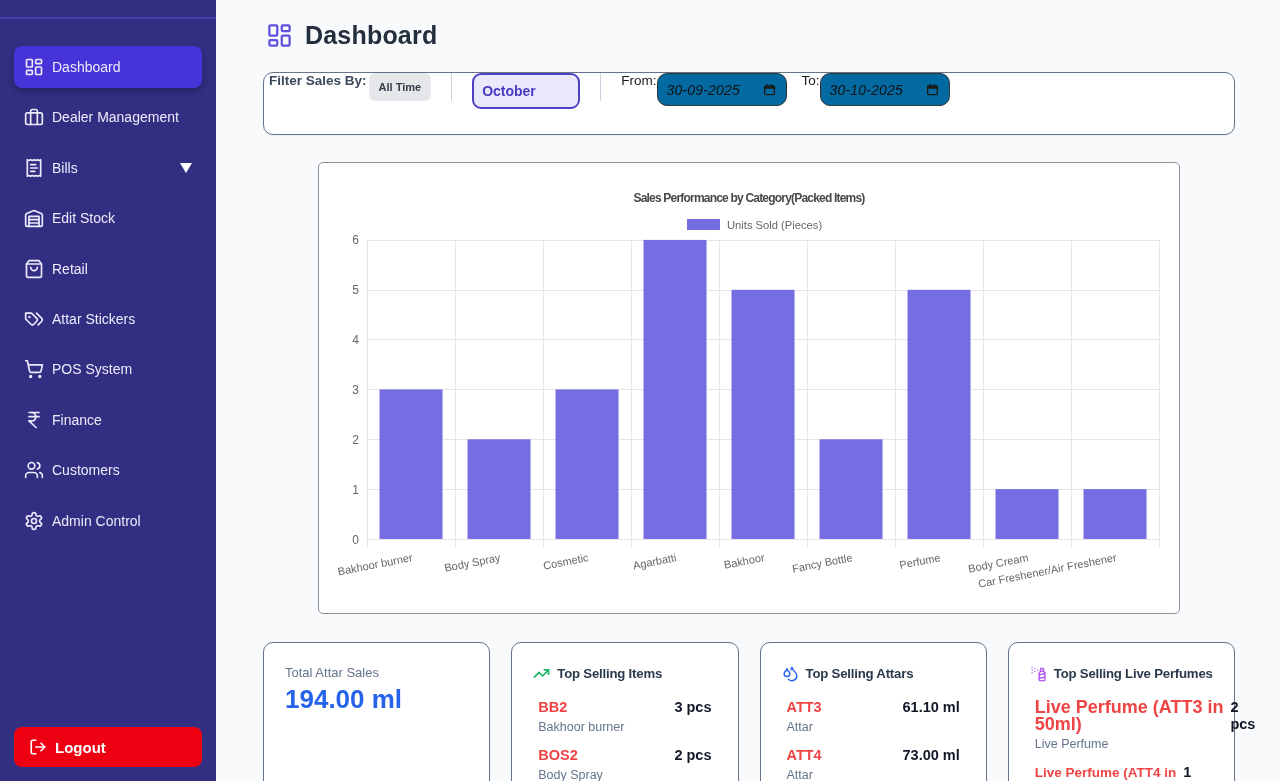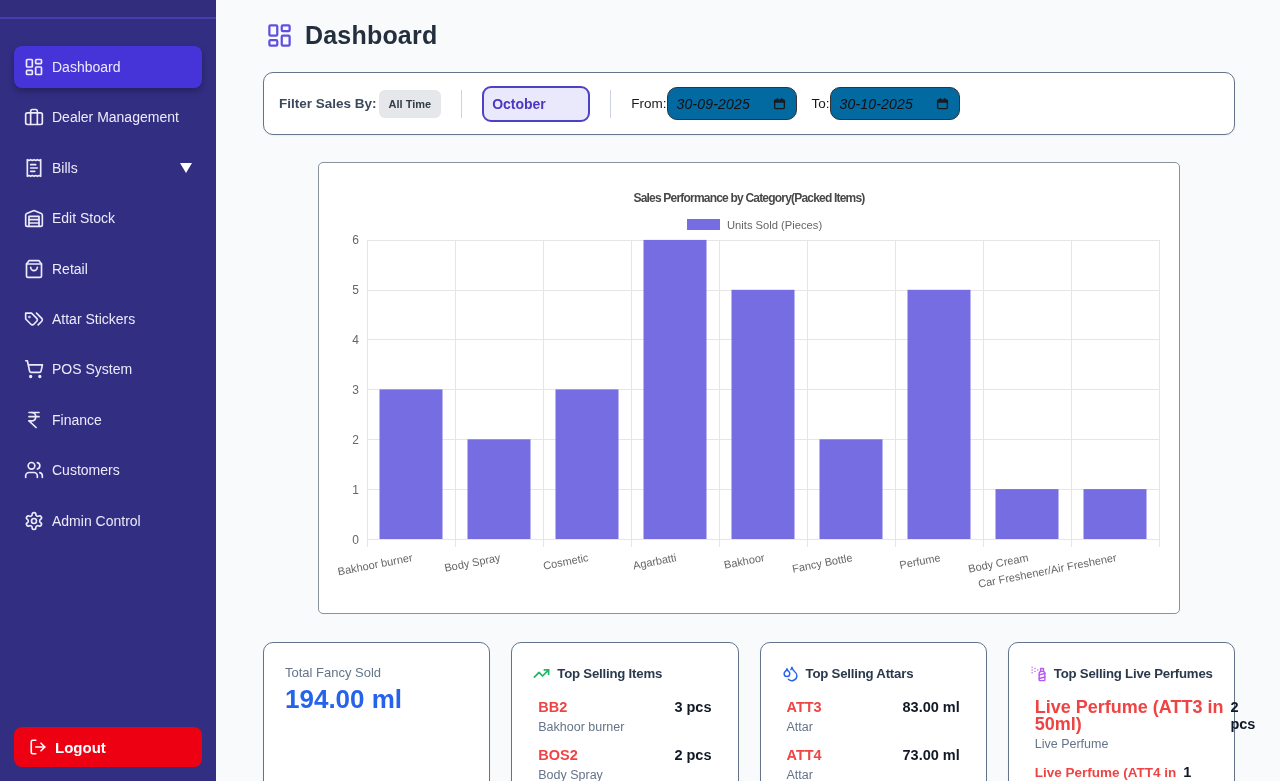--- a/index.html
+++ b/index.html
@@ -13,21 +13,21 @@
 .nav-item svg { width:20px; height:20px; flex:0 0 20px; }
 .nav-caret { position:absolute; right:10px; top:50%; transform:translateY(-50%); width:0; height:0; border-left:6px solid transparent; border-right:6px solid transparent; border-top:10px solid #fff; }
 .logout { position:absolute; left:14px; right:14px; bottom:14px; height:40px; background:#ec0012; border-radius:8px; display:flex; align-items:center; gap:8px; padding:16px 15px; color:#fff; font-size:15px; font-weight:bold; }
 .logout svg { width:18px; height:18px; }
 
 .main { margin-left:216px; padding:21px 45px 0 47px; }
 .page-title { display:flex; align-items:center; gap:12px; margin-left:3px; }
 .page-title svg { width:27px; height:27px; color:#6050e0; }
 .page-title h1 { font-size:25px; line-height:28px; font-weight:bold; color:#242f3e; letter-spacing:0.2px; }
 
-.filterbar { margin-top:23px; background:#fff; border:1px solid #64748b; border-radius:10px; height:63px; display:flex; align-items:center; padding:0 15px; box-shadow:0 1px 2px rgba(0,0,0,.05); }
+.filterbar { margin-top:23px; background:#fff; border:1px solid #64748b; border-radius:10px; height:63px; display:flex; align-items:flex-start; padding:0 5px; box-shadow:0 1px 2px rgba(0,0,0,.05); }
 .fl-label { font-size:13.5px; font-weight:bold; color:#3b495c; }
 .btn-alltime { margin-left:2px; background:#e5e7eb; border-radius:6px; height:28px; padding:0 10px; display:flex; align-items:center; font-size:11px; font-weight:bold; color:#333c49; }
 .vdiv { width:1px; height:28px; background:#cbd5e1; margin:0 20px; }
 .sel-month { border:2px solid #4d42c6; background:#e9e9fb; color:#4939c0; border-radius:9px; height:36px; width:108px; padding:0 0 0 8px; display:flex; align-items:center; font-size:14px; font-weight:bold; }
 .fl-small { font-size:13.5px; color:#1a1a1a; }
 .datebox { margin-left:1px; border:1.3px solid #333; border-radius:10px; height:33px; width:130px; display:flex; align-items:center; padding:0 10px 0 8px; font-size:14px; color:#111; background:#0369a1;font-style:italic; }
 .datebox .dtxt { letter-spacing:0.2px; }
 .datebox svg { width:13px; height:13px; margin-left:auto; color:#1a1a1a; }
 
 .chartcard { width:862px; margin:27px auto 0; height:452px; background:#fff; border:1px solid #8a929d; border-radius:5px; position:relative; }
@@ -246,21 +246,21 @@
         <text transform="rotate(-11 534 398)" x="534" y="398">Fancy Bottle</text>
         <text transform="rotate(-11 622 398)" x="622" y="398">Perfume</text>
         <text transform="rotate(-11 710 398)" x="710" y="398">Body Cream</text>
         <text transform="rotate(-11 798 398)" x="798" y="398">Car Freshener/Air Freshener</text>
       </g>
     </svg>
   </div>
 
   <div class="cards">
     <div class="card" style="padding-left:21px;">
-      <div class="small-label">Total Fancy Sold</div>
+      <div class="small-label">Total Attar Sales</div>
       <div class="big-num">194.00 ml</div>
     </div>
     <div class="card">
       <div class="card-head">
         <svg viewBox="0 0 24 24" fill="none" stroke="#1eb564" stroke-width="2.4" stroke-linecap="round" stroke-linejoin="round">
             <polyline points="22 7 13.5 15.5 8.5 10.5 2 17"></polyline>
             <polyline points="16 7 22 7 22 13"></polyline>
           </svg>
         <h3>Top Selling Items</h3>
       </div>
@@ -278,21 +278,21 @@
     <div class="card">
       <div class="card-head">
         <svg viewBox="0 0 24 24" fill="none" stroke="#2563eb" stroke-width="2" stroke-linecap="round" stroke-linejoin="round">
             <path d="M7 16.3c2.2 0 4-1.83 4-4.05 0-1.16-.57-2.26-1.71-3.19S7.29 6.75 7 5.3c-.29 1.45-1.14 2.84-2.29 3.76S3 11.1 3 12.25c0 2.22 1.8 4.05 4 4.05z"></path>
             <path d="M12.56 6.6A10.97 10.97 0 0 0 14 3.02c.5 2.5 2 4.9 4 6.5s3 3.5 3 5.5a6.98 6.98 0 0 1-11.91 4.97"></path>
           </svg>
         <h3>Top Selling Attars</h3>
       </div>
       <div class="row">
           <span class="nm">ATT3</span>
-          <span class="val">83.00 ml</span>
+          <span class="val">61.10 ml</span>
         </div>
       <div class="sub">Attar</div>
       <div class="row">
           <span class="nm">ATT4</span>
           <span class="val">73.00 ml</span>
         </div>
       <div class="sub">Attar</div>
     </div>
     <div class="card">
       <div class="card-head">

